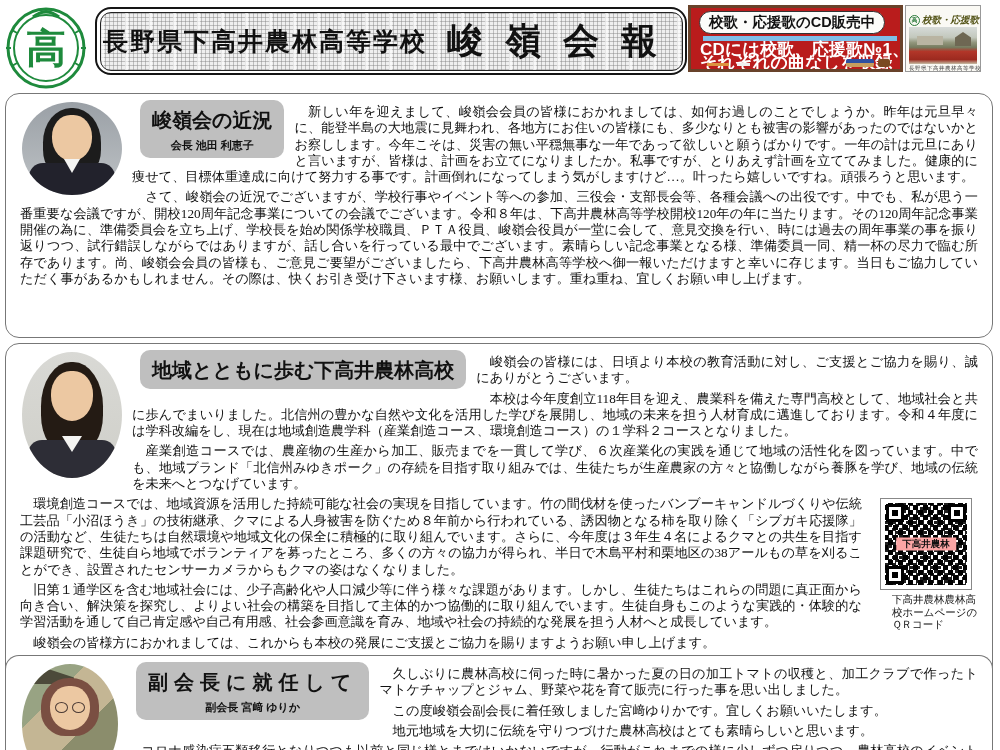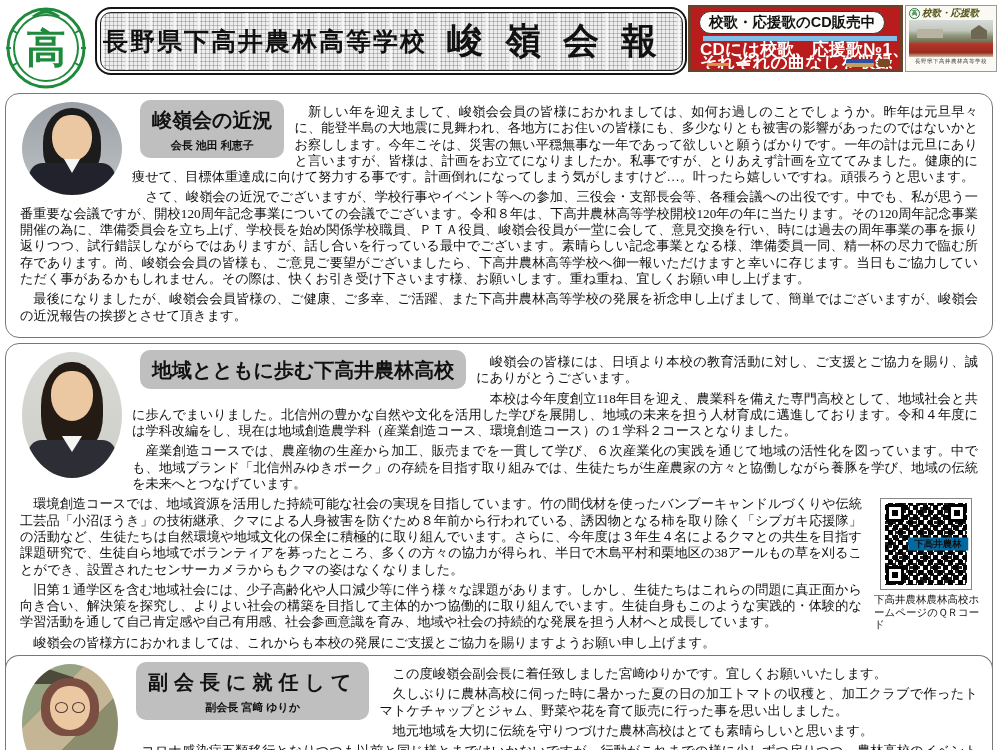--- a/index.html
+++ b/index.html
@@ -29,22 +29,22 @@
              font-weight:bold;font-size:14.5px;white-space:nowrap;z-index:2;}
   .cd-line{position:absolute;left:9px;color:#fff;font-family:"Liberation Sans","DejaVu Sans",sans-serif;
            font-weight:bold;font-size:17px;line-height:13px;white-space:nowrap;letter-spacing:.2px;}
   .cd-line.l1{top:35px;} .cd-line.l2{top:48px;}
   .chalk{position:absolute;bottom:3px;height:3px;background:#dc9340;}
   .chalk.c1{left:16px;width:22px;} .chalk.c2{left:46px;width:13px;background:#eee;}
   .eraser{position:absolute;bottom:2px;right:26px;width:28px;height:8px;border-radius:2px;
           background:linear-gradient(180deg,#2e4fa0 55%,#c79d5e 55%);}
   .eraser2{position:absolute;bottom:2px;right:10px;width:12px;height:8px;border-radius:2px;background:#7a4a22;}
 
-  .cd-cover{position:absolute;left:905px;top:5px;width:92px;height:67px;box-sizing:border-box;
-            background:#faf9f4;border:1px solid #999;padding:2px 3px;}
+  .cd-cover{position:absolute;left:905px;top:5px;width:76px;height:67px;box-sizing:border-box;
+            background:#faf9f4;border:1px solid #999;padding:9px 3px;}
   .cover-top{display:flex;align-items:center;gap:2px;height:11px;}
   .cover-logo{width:9px;height:9px;border:1px solid #2a7a3a;border-radius:50%;color:#2a7a3a;
               font-size:6px;line-height:8px;text-align:center;font-weight:bold;flex:0 0 auto;}
   .cover-title{font-size:9.5px;font-weight:bold;font-style:italic;color:#56561a;white-space:nowrap;}
   .cover-photo{height:37px;margin:1px 0;position:relative;overflow:hidden;
     background:linear-gradient(180deg,#d7dbd9 0%,#c3c8bd 28%,#92967c 42%,#767b5f 55%,#b23629 66%,#9c2a1f 88%,#c6bda4 100%);}
   .cover-photo::before{content:"";position:absolute;left:8px;top:9px;width:26px;height:9px;background:#b9b4a2;}
   .cover-photo::after{content:"";position:absolute;right:6px;top:5px;width:16px;height:14px;background:#6e6753;
     clip-path:polygon(50% 0,100% 40%,100% 100%,0 100%,0 40%);}
   .cover-footer{font-size:5.5px;color:#444;text-align:center;letter-spacing:.5px;white-space:nowrap;}
@@ -85,23 +85,23 @@
   .qr-wrap{float:right;width:112px;margin:2px 0 2px 8px;text-align:center;}
   .qr{width:92px;height:92px;margin:0 auto;border:1px solid #888;background:#fff;padding:4px;
       box-sizing:border-box;position:relative;}
   .qr-grid{width:100%;height:100%;
     background:
       repeating-conic-gradient(rgba(0,0,0,.88) 0% 25%, rgba(255,255,255,0) 0% 50%) 0 0/7px 7px,
       repeating-conic-gradient(#000 0% 25%, #fff 0% 50%) 3px 2px/10px 10px;}
   .qr-finder{position:absolute;width:18px;height:18px;border:3.5px solid #000;background:#fff;box-sizing:border-box;}
   .qr-finder::after{content:"";position:absolute;left:2.5px;top:2.5px;width:6px;height:6px;background:#000;}
   .qr-finder.tl{left:5px;top:5px;} .qr-finder.tr{right:5px;top:5px;} .qr-finder.bl{left:5px;bottom:5px;}
-  .qr-label{position:absolute;left:50%;top:50%;transform:translate(-50%,-50%);background:#0369a1;
-            font-size:9.5px;font-weight:bold;padding:0 6px;white-space:nowrap;margin-left:12px;}
-  .qr-caption{font-size:10.5px;line-height:12.5px;text-align:left;margin:4px 2px 0 4px;}
+  .qr-label{position:absolute;left:50%;top:50%;transform:translate(-50%,-50%);background:#fca5a5;
+            font-size:9.5px;font-weight:bold;padding:0 6px;white-space:nowrap;}
+  .qr-caption{font-size:10.5px;line-height:12.5px;text-align:left;margin:4px 2px 0 22px;}
 </style>
 </head>
 <body>
 
 <div class="page">
 
   <div class="logo">
     <svg width="82" height="84" viewBox="0 0 82 84">
       <ellipse cx="41" cy="43" rx="38" ry="39" fill="none" stroke="#1e8a3c" stroke-width="3"></ellipse>
       <ellipse cx="41" cy="43" rx="32" ry="33" fill="none" stroke="#1e8a3c" stroke-width="2"></ellipse>
@@ -145,21 +145,20 @@
       <div class="p-face" style="top:13px;width:40px;height:46px;"></div>
       <div class="p-torso" style="bottom:-10px;width:86px;height:42px;background:#22222c;"></div>
       <div class="p-shirt" style="bottom:22px;width:16px;height:14px;"></div>
     </div>
     <div class="title-tag">
       <div class="t">峻嶺会の近況</div>
       <div class="a">会長 池田 利恵子</div>
     </div>
     <p>　新しい年を迎えまして、峻嶺会会員の皆様におかれましては、如何お過しのことでしょうか。昨年は元旦早々に、能登半島の大地震に見舞われ、各地方にお住いの皆様にも、多少なりとも被害の影響があったのではないかとお察しします。今年こそは、災害の無い平穏無事な一年であって欲しいと願うばかりです。一年の計は元旦にありと言いますが、皆様は、計画をお立てになりましたか。私事ですが、とりあえず計画を立ててみました。健康的に痩せて、目標体重達成に向けて努力する事です。計画倒れになってしまう気がしますけど…。叶ったら嬉しいですね。頑張ろうと思います。</p>
     <p>　さて、峻嶺会の近況でございますが、学校行事やイベント等への参加、三役会・支部長会等、各種会議への出役です。中でも、私が思う一番重要な会議ですが、開校120周年記念事業についての会議でございます。令和８年は、下高井農林高等学校開校120年の年に当たります。その120周年記念事業開催の為に、準備委員会を立ち上げ、学校長を始め関係学校職員、ＰＴＡ役員、峻嶺会役員が一堂に会して、意見交換を行い、時には過去の周年事業の事を振り返りつつ、試行錯誤しながらではありますが、話し合いを行っている最中でございます。素晴らしい記念事業となる様、準備委員一同、精一杯の尽力で臨む所存であります。尚、峻嶺会会員の皆様も、ご意見ご要望がございましたら、下高井農林高等学校へ御一報いただけますと幸いに存じます。当日もご協力していただく事があるかもしれません。その際は、快くお引き受け下さいます様、お願いします。重ね重ね、宜しくお願い申し上げます。</p>
-    <p>　最後になりましたが、峻嶺会会員皆様の、ご健康、ご多幸、ご活躍、また下高井農林高等学校の発展を祈念申し上げまして、簡単ではございますが、峻嶺会の近況報告の挨拶とさせて頂きます。</p>
   </div>
 
   <div class="article" id="article2">
     <div class="photo">
       <div class="p-hair" style="top:10px;width:62px;height:92px;background:#241b14;"></div>
       <div class="p-face" style="top:19px;width:42px;height:50px;"></div>
       <div class="p-torso" style="bottom:-8px;width:88px;height:46px;background:#2d2d36;"></div>
       <div class="p-shirt" style="bottom:26px;width:20px;height:16px;"></div>
     </div>
     <div class="title-tag">
@@ -190,19 +189,19 @@
       <div class="glasses" style="top:38px;">
           <span></span>
           <span></span>
         </div>
 
     </div>
     <div class="title-tag">
       <div class="t">副会長に就任して</div>
       <div class="a">副会長 宮﨑 ゆりか</div>
     </div>
+    <p>　久しぶりに農林高校に伺った時に暑かった夏の日の加工トマトの収穫と、加工クラブで作ったトマトケチャップとジャム、野菜や花を育て販売に行った事を思い出しました。</p>
     <p>　この度峻嶺会副会長に着任致しました宮﨑ゆりかです。宜しくお願いいたします。</p>
-    <p>　久しぶりに農林高校に伺った時に暑かった夏の日の加工トマトの収穫と、加工クラブで作ったトマトケチャップとジャム、野菜や花を育て販売に行った事を思い出しました。</p>
     <p>　地元地域を大切に伝統を守りつづけた農林高校はとても素晴らしいと思います。</p>
     <p>　コロナ感染症五類移行となりつつも以前と同じ様とまではいかないですが、行動がこれまでの様に少しずつ戻りつつ、農林高校のイベントである農林祭も思考を考えながらの一般公開が行われたり、各種の大会でも優秀な成績を収め、生徒達の努力と活躍をお聴きしています。また、環</p>
   </div>
 
 </div>
 
 </body></html>

